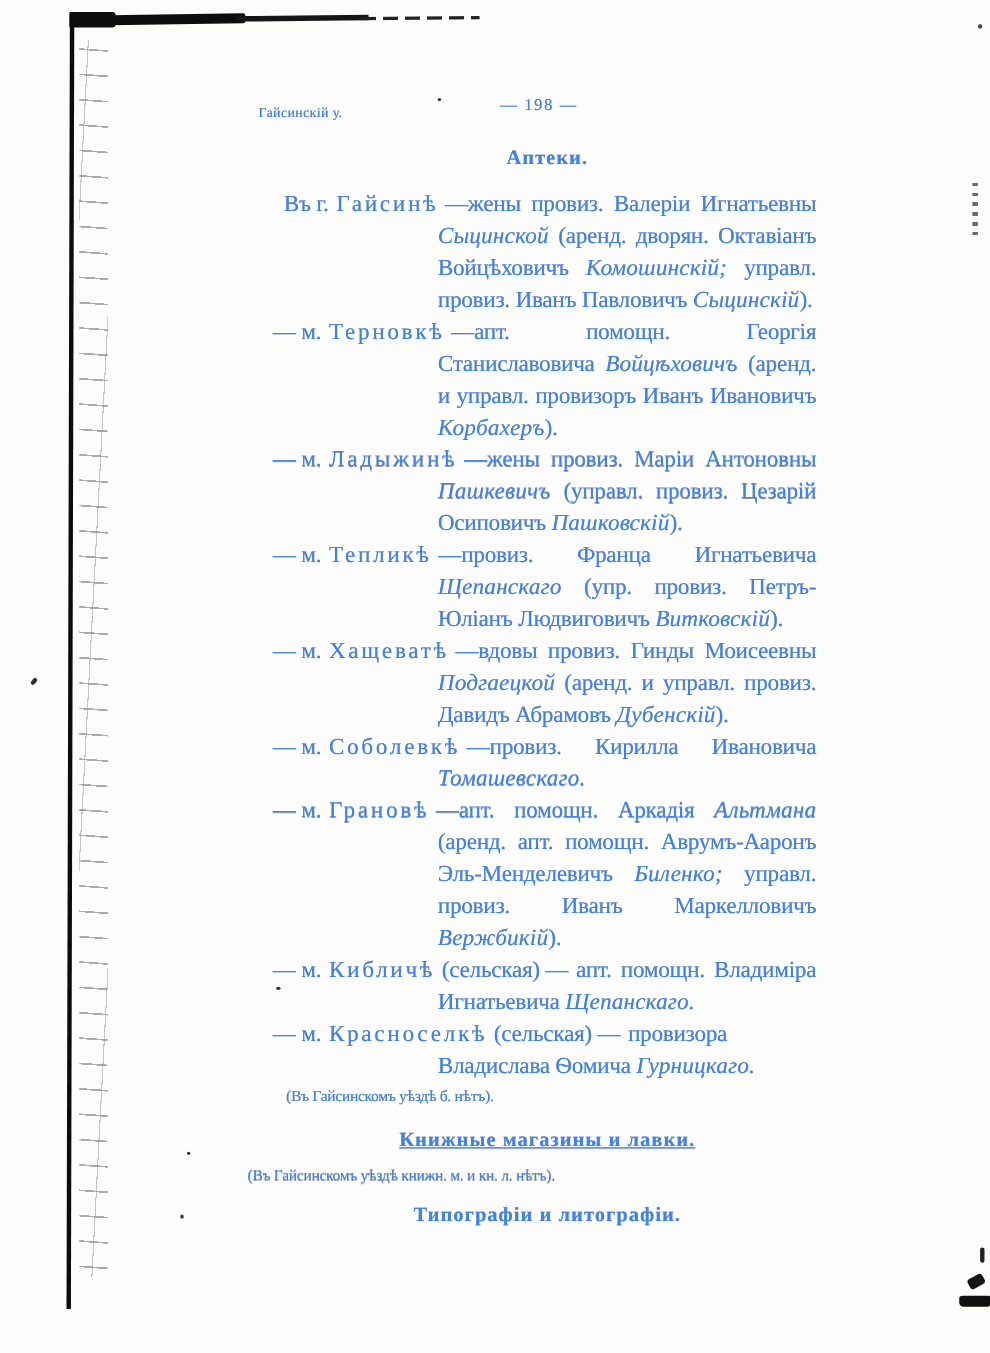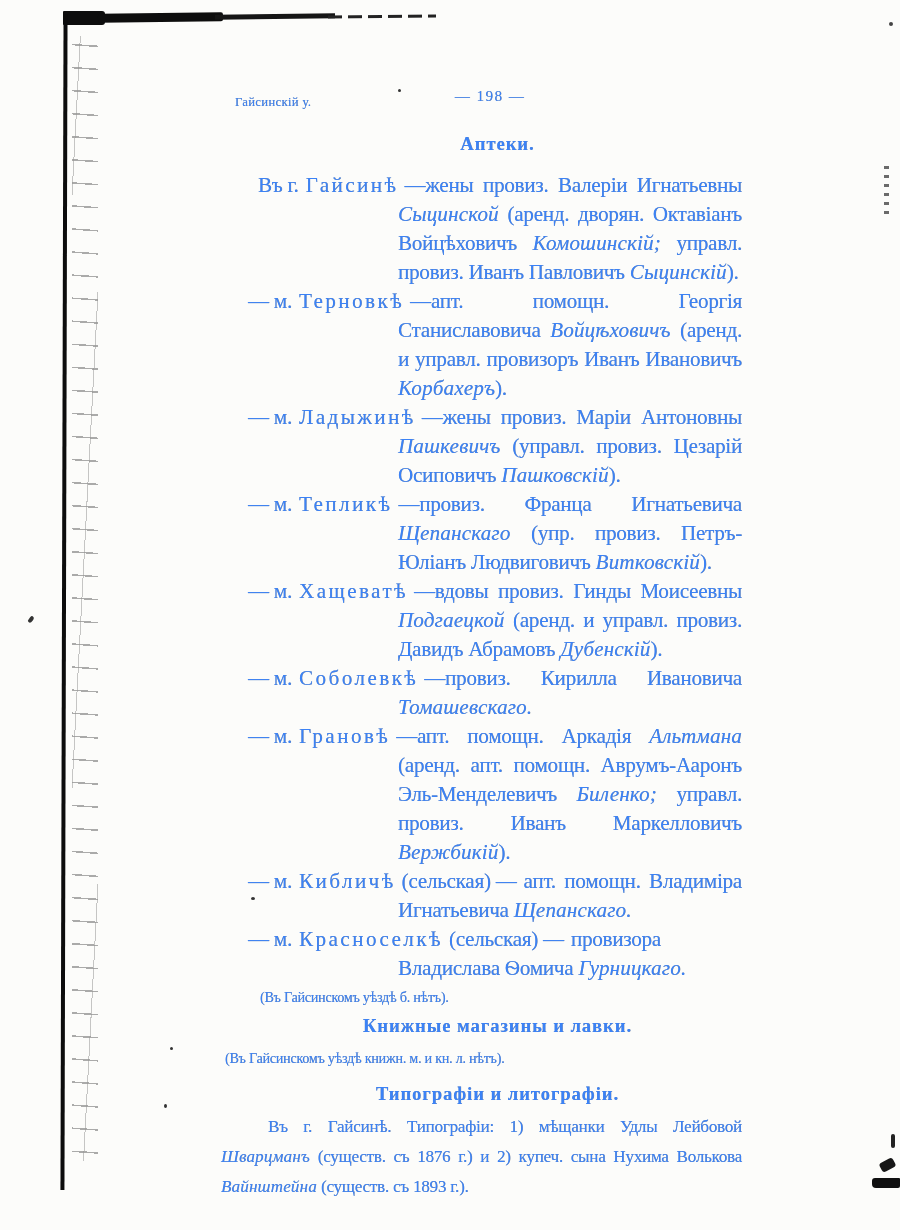--- a/index.html
+++ b/index.html
@@ -24,21 +24,21 @@
     position:absolute;left:269px;top:0;transform:translateX(-50%);
     font-size:15px;letter-spacing:1.5px;white-space:nowrap;
   }
   .sec-h{
     text-align:center;font-size:18.5px;font-weight:bold;
     letter-spacing:1px;line-height:29px;
     position:relative;left:16px;margin:0;
   }
   .sec-h.apteki{margin:16px 0 12px;}
   .sec-h.biblioteki{margin:6px 0 3px;}
-  .sec-h.knizhnye{margin:0 0 3px;}
+  .sec-h.knizhnye{margin:11px 0 3px;text-decoration:underline;}
   .sec-h.tipografii{margin:7px 0 3px;}
   .entry{
     margin:0;font-size:21px;line-height:29px;
     text-align:justify;letter-spacing:-.2px;
     padding-left:177px;text-indent:-150px;
   }
   .entry.first-entry{text-indent:-140px;}
   .lead{display:inline-block;min-width:150px;text-indent:0;white-space:nowrap;}
   .lead.wide{margin-right:7px;}
   .lead-name{letter-spacing:2.5px;margin:0 6px 0 7px;}
@@ -130,16 +130,15 @@
     <p class="entry"><span class="lead wide"><span class="lead-pre">— м.</span><span class="lead-name">Кибличѣ</span><span class="lead-post">(сельская) —</span></span><span>апт. помощн. Владиміра Игнатьевича </span><i>Щепанскаго.</i></p>
 
     <p class="entry"><span class="lead wide"><span class="lead-pre">— м.</span><span class="lead-name">Красноселкѣ</span><span class="lead-post">(сельская) —</span></span><span>провизора Владислава Ѳомича </span><i>Гурницкаго.</i></p>
 
     <p class="note indent1">(Въ Гайсинскомъ уѣздѣ б. нѣтъ).</p>
 
     <h2 class="sec-h knizhnye">Книжные магазины и лавки.</h2>
     <p class="note indent2">(Въ Гайсинскомъ уѣздѣ книжн. м. и кн. л. нѣтъ).</p>
 
     <h2 class="sec-h tipografii">Типографіи и литографіи.</h2>
-    <p class="para"><span>Въ г. Гайсинѣ. Типографіи: 1) мѣщанки Удлы Лейбовой </span><i>Шварцманъ</i><span> (существ. съ 1876 г.) и 2) купеч. сына Нухима Волькова </span><i>Вайнштейна</i><span> (существ. съ 1893 г.).</span></p>
 
   </div>
 </div>
 
 </body></html>

